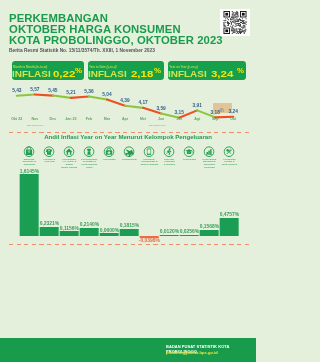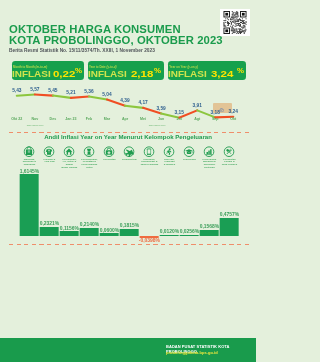--- a/index.html
+++ b/index.html
@@ -57,20 +57,21 @@
   
   .footer{position:absolute;left:0;top:338px;width:256px;height:24px;background:#199b4c;}
   .f-txt1{position:absolute;left:166px;top:344px;font-size:4.0px;font-weight:bold;color:#ffffff;letter-spacing:.05px;}
   .f-txt2{position:absolute;left:166px;top:350px;font-size:4.0px;font-weight:bold;color:#f3e93d;letter-spacing:.05px;}
 </style>
 </head>
 <body>
 
 <div class="page">
 
+  <div class="hdr-title" id="t1">PERKEMBANGAN</div>
   <div class="hdr-title" id="t2">OKTOBER HARGA KONSUMEN</div>
   <div class="hdr-title" id="t3">KOTA PROBOLINGGO, OKTOBER 2023</div>
   <div id="sub">Berita Resmi Statistik No. 15/11/3574/Th. XXIII, 1 November 2023</div>
 
   <div class="qr-box">
       <svg id="qr" width="30" height="27" viewBox="0 0 30 27">
         <rect x="11.780000000000001" y="2" width="0.92" height="0.92" fill="#111"></rect>
         <rect x="16.380000000000003" y="2" width="0.92" height="0.92" fill="#111"></rect>
         <rect x="12.700000000000001" y="2.92" width="0.92" height="0.92" fill="#111"></rect>
         <rect x="14.540000000000001" y="2.92" width="0.92" height="0.92" fill="#111"></rect>

